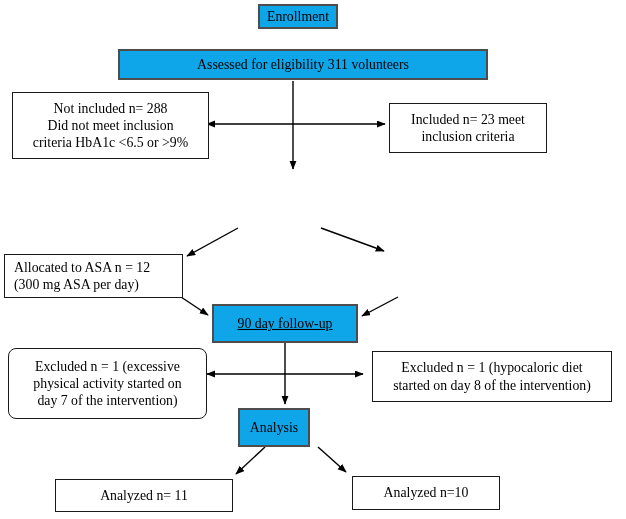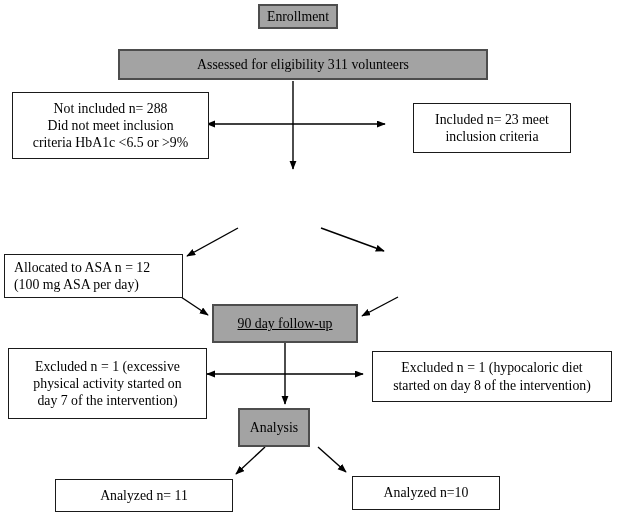--- a/index.html
+++ b/index.html
@@ -25,21 +25,21 @@
     justify-content: center;
     text-align: center;
     font-size: 13.8px;
     line-height: 1.25;
     color: #000000;
     white-space: pre-line;
     z-index: 2;
     padding: 1px 4px;
   }
   .box.gray {
-    background: #a3a3a3;
+    background: #0ea5e9;
     border: 2px solid #4d4d4d;
   }
   .box.white {
     background: #ffffff;
     border: 1.5px solid #1a1a1a;
   }
   .box.align-left {
     justify-content: flex-start;
     text-align: left;
     padding-left: 9px;
@@ -73,31 +73,31 @@
   </svg>
 
   <div class="box gray" style="left:258px; top:4px; width:80px; height:25px;">Enrollment</div>
 
   <div class="box gray" style="left:118px; top:49px; width:370px; height:31px;">Assessed for eligibility 311 volunteers</div>
 
   <div class="box white" style="left:12px; top:92px; width:197px; height:67px;">Not included n= 288
 Did not meet inclusion
 criteria HbA1c &lt;6.5 or &gt;9%</div>
 
-  <div class="box white" style="left:389px; top:103px; width:158px; height:50px;margin-left:24px;">Included n= 23 meet
+  <div class="box white" style="left:389px; top:103px; width:158px; height:50px;">Included n= 23 meet
 inclusion criteria</div>
 
 
   <div class="box white align-left" style="left:4px; top:254px; width:179px; height:44px;">Allocated to ASA n = 12
-(100 mg ASA per day)</div>
+(300 mg ASA per day)</div>
 
 
   <div class="box gray" style="left:212px; top:304px; width:146px; height:39px;text-decoration:underline;">90 day follow-up</div>
 
-  <div class="box white" style="left:8px; top:348px; width:199px; height:71px;">Excluded n = 1 (excessive
+  <div class="box white" style="left:8px; top:348px; width:199px; height:71px;border-radius:8px;">Excluded n = 1 (excessive
 physical activity started on
 day 7 of the intervention)</div>
 
   <div class="box white" style="left:372px; top:351px; width:240px; height:51px;">Excluded n = 1 (hypocaloric diet
 started on day 8 of the intervention)</div>
 
   <div class="box gray" style="left:238px; top:408px; width:72px; height:39px;">Analysis</div>
 
   <div class="box white" style="left:55px; top:479px; width:178px; height:33px;">Analyzed n= 11</div>
 

